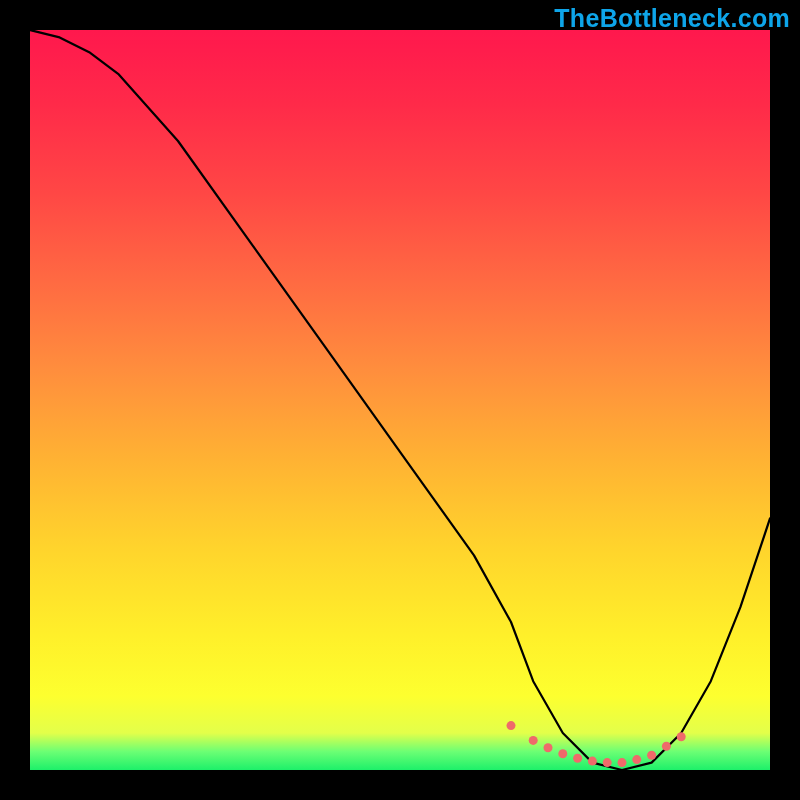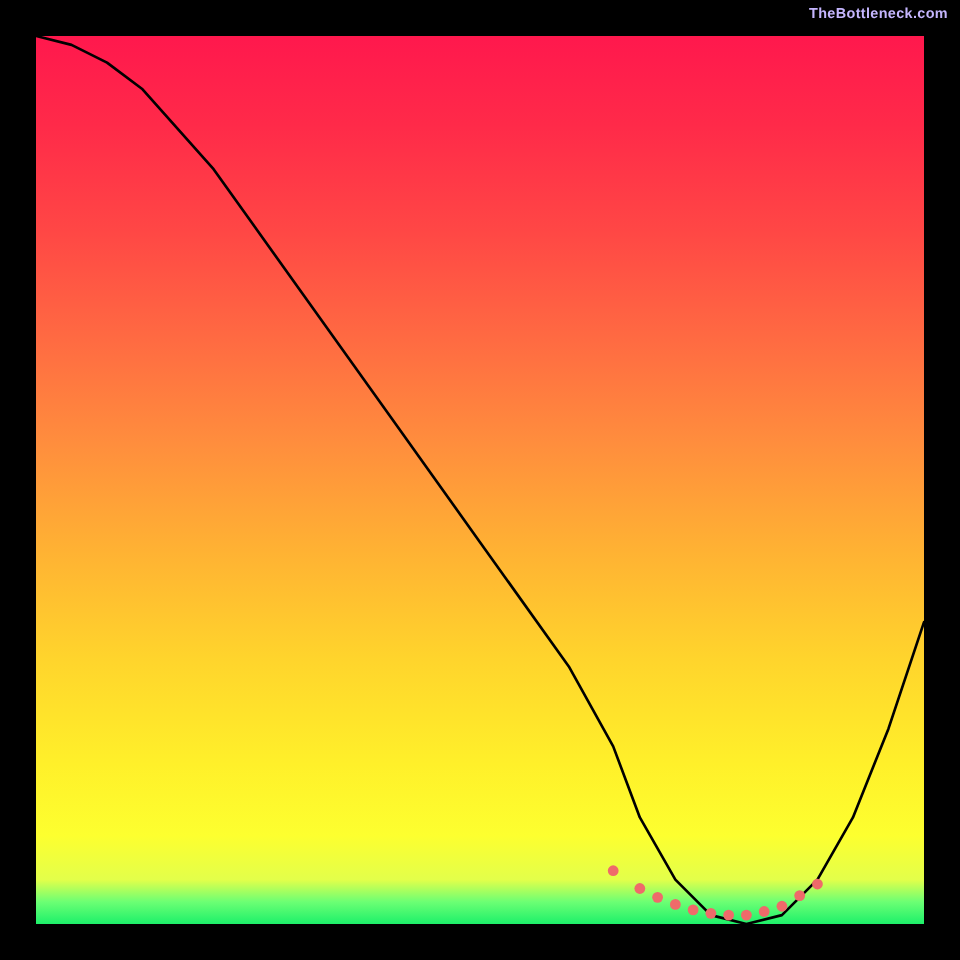--- a/index.html
+++ b/index.html
@@ -14,22 +14,22 @@
   .frame {
     position: relative;
     width: 800px;
     height: 800px;
     background: #000;
   }
   .watermark {
     position: absolute;
     top: 4px;
     right: 10px;
-    color: #c4b5fd;
-    font-size: 12px;
+    color: #0ea5e9;
+    font-size: 25px;
     font-weight: 600;
     letter-spacing: 0.3px;
     z-index: 20;
   }
   
   .plot {
     position: absolute;
     left: 30px;
     top: 30px;
     width: 740px;

